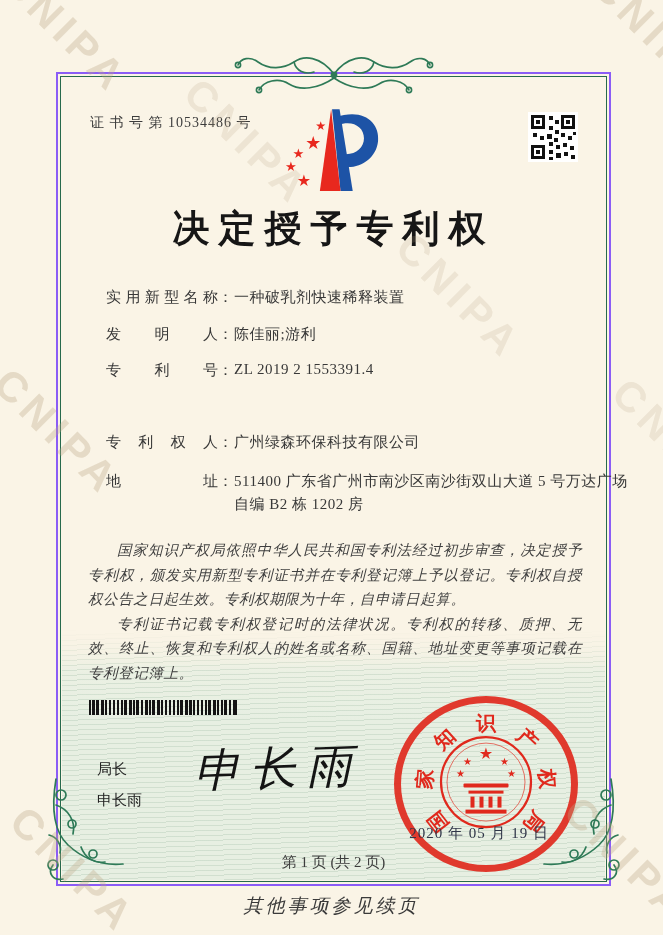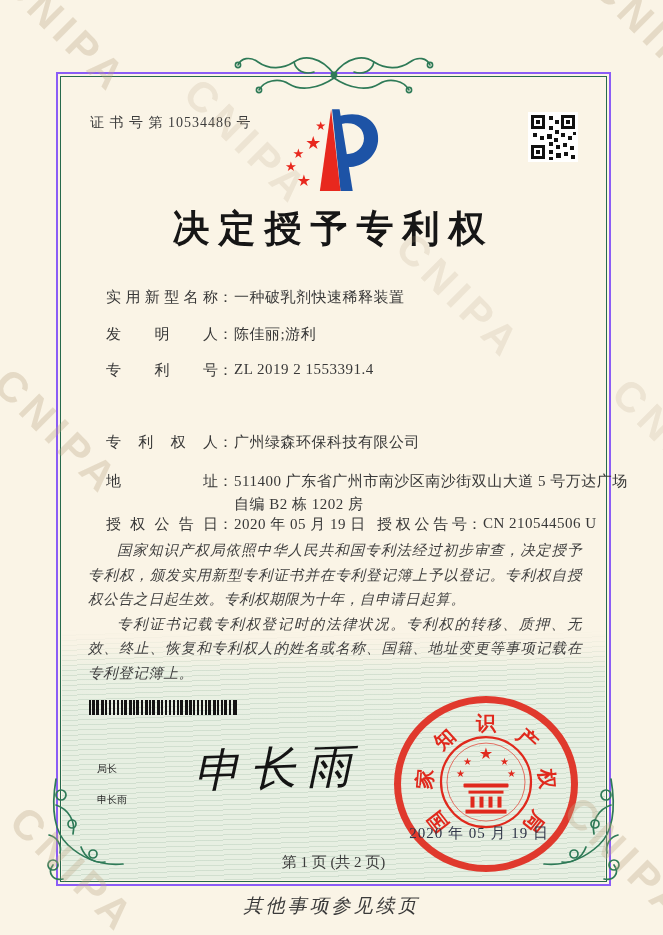--- a/index.html
+++ b/index.html
@@ -59,21 +59,21 @@
   }
   
   .barcode{
     position:absolute;left:31px;top:626px;width:148px;height:15px;z-index:3;
     background:
       repeating-linear-gradient(90deg,#141414 0 2px,rgba(0,0,0,0) 2px 4px),
       repeating-linear-gradient(90deg,#141414 0 1px,rgba(0,0,0,0) 1px 7px),
       repeating-linear-gradient(90deg,rgba(0,0,0,0) 0 3px,#141414 3px 4px,rgba(0,0,0,0) 4px 11px);
   }
   .director{position:absolute;left:39px;top:679px;z-index:3;
-    font-family:"Liberation Sans","DejaVu Sans",sans-serif;font-size:10px;color:#222;line-height:31px;}
+    font-family:"Liberation Sans","DejaVu Sans",sans-serif;font-size:15px;color:#222;line-height:31px;}
   .signature{
     position:absolute;left:136px;top:664px;z-index:3;font-size:46px;color:#141414;
     font-style:italic;letter-spacing:10px;transform:rotate(-2deg);white-space:nowrap;
   }
   .seal{
     position:absolute;left:336px;top:622px;width:170px;height:162px;z-index:4;
     border:7px solid rgba(224,41,29,0.92);border-radius:50%;
   }
   .seal-char{
     position:absolute;left:50%;top:50%;font-size:20px;font-weight:bold;
@@ -226,26 +226,20 @@
   </div>
   <div class="frow" style="top:287px">
     <span class="flabel">专利号</span><span class="fcolon">：</span><span class="fvalue">ZL 2019 2 1553391.4</span>
   </div>
   <div class="frow" style="top:359px">
     <span class="flabel">专利权人</span><span class="fcolon">：</span><span class="fvalue">广州绿森环保科技有限公司</span>
   </div>
   <div class="frow" style="top:398px">
     <span class="flabel">地址</span><span class="fcolon">：</span><span class="fvalue">511400 广东省广州市南沙区南沙街双山大道 5 号万达广场</span>
     <span class="addr2">自编 B2 栋 1202 房</span>
-  </div>
-  <div class="frow" style="top:441px">
-    <span class="flabel">授权公告日</span><span class="fcolon">：</span><span class="fvalue">2020 年 05 月 19 日</span>
-    <span class="grant-col2">
-      <span class="flabel">授权公告号</span><span class="fcolon">：</span><span class="fvalue">CN 210544506 U</span>
-    </span>
   </div>
 
   <div class="paras">
     <p>国家知识产权局依照中华人民共和国专利法经过初步审查，决定授予专利权，颁发实用新型专利证书并在专利登记簿上予以登记。专利权自授权公告之日起生效。专利权期限为十年，自申请日起算。</p>
     <p>专利证书记载专利权登记时的法律状况。专利权的转移、质押、无效、终止、恢复和专利权人的姓名或名称、国籍、地址变更等事项记载在专利登记簿上。</p>
   </div>
 
   <div class="barcode"></div>
 
   <div class="director">

